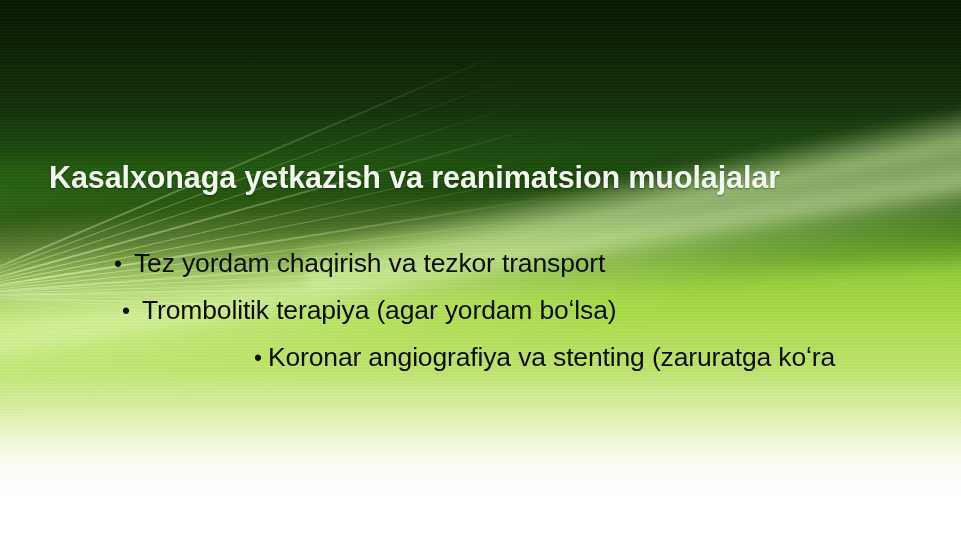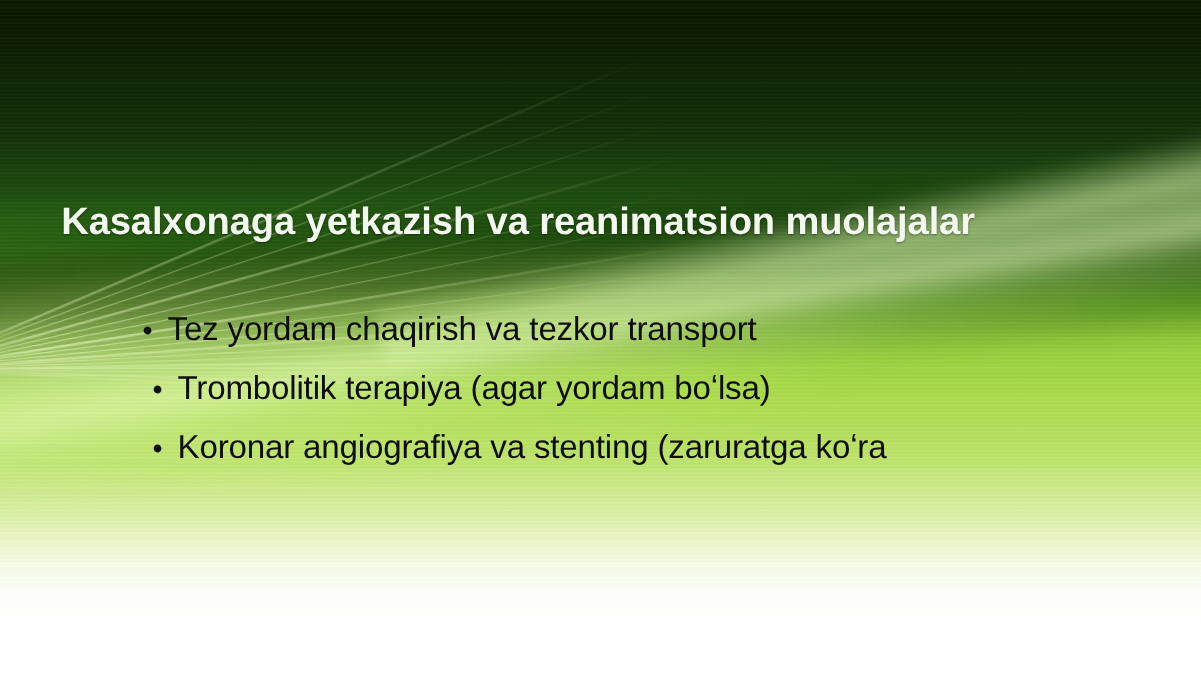--- a/index.html
+++ b/index.html
@@ -194,21 +194,21 @@
   }
   .bullet-line .glyph {
     display: inline-block;
     width: 20px;
     font-size: 23px;
     line-height: 1;
     vertical-align: baseline;
   }
   .bullet-line.b1 { padding-left: 114px; }
   .bullet-line.b2 { padding-left: 122px; }
-  .bullet-line.b3 { padding-left: 122px; }
+  .bullet-line.b3 { padding-left: 122px; text-align: center; }
 </style>
 </head>
 <body>
 
 <div class="slide">
 
   <div class="bg-base"></div>
   <div class="band-dark"></div>
   <div class="ribbon-top"></div>
   <div class="ribbon-top2"></div>

